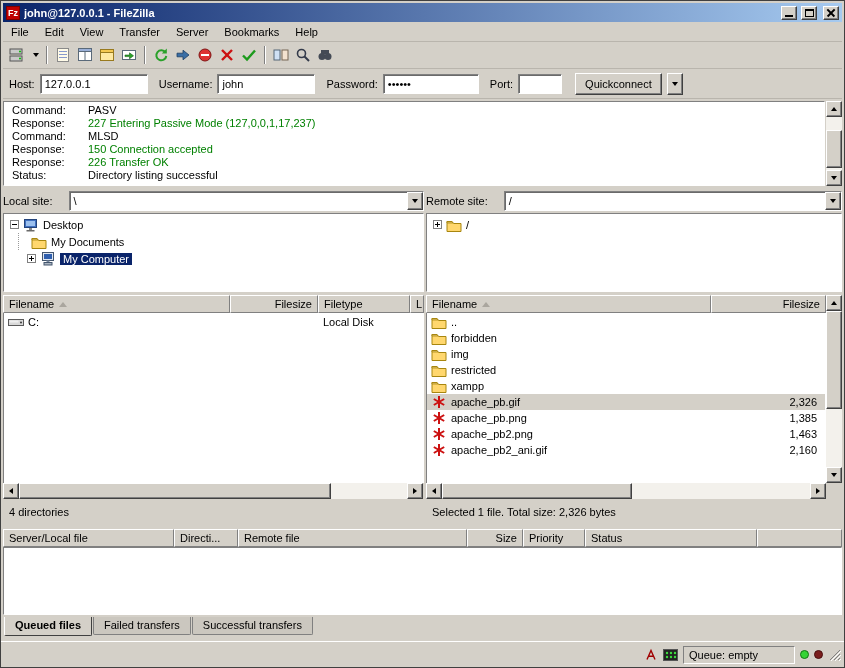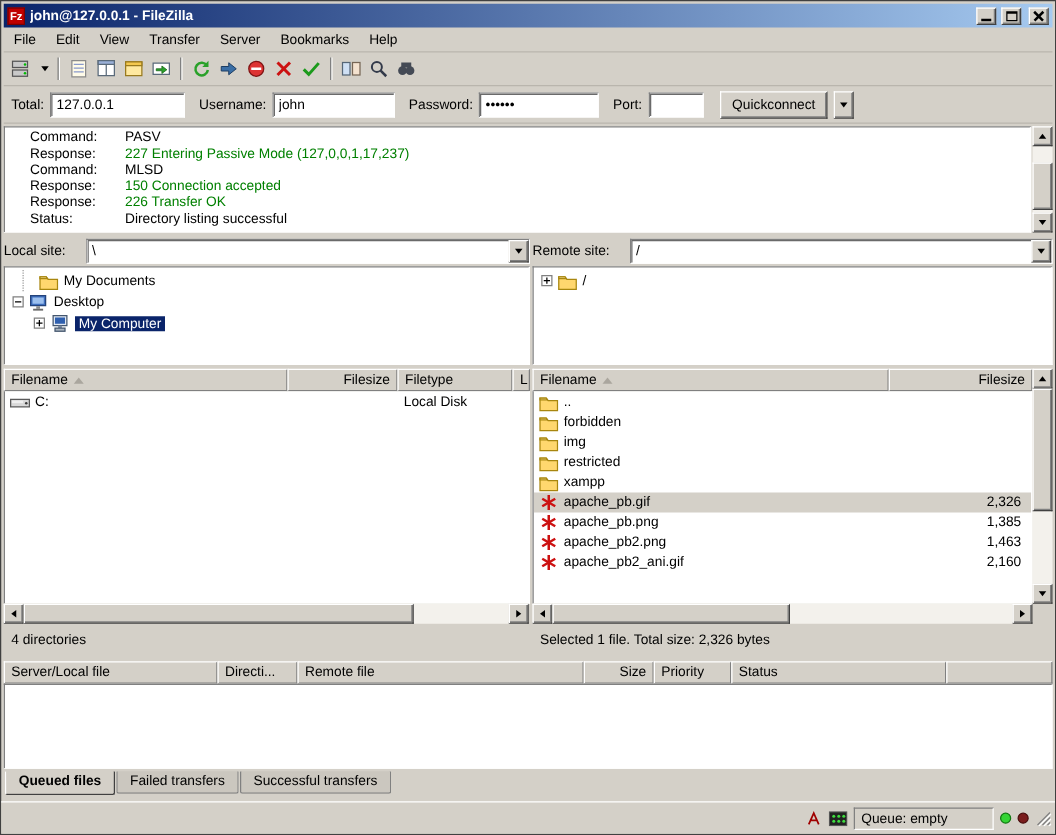--- a/index.html
+++ b/index.html
@@ -31,21 +31,21 @@
   .tbi { width:22px; height:20px; display:flex; align-items:center; justify-content:center; flex:none; }
   .tb-dd { width:13px; height:20px; display:flex; align-items:center; justify-content:center; flex:none; }
   .tb-sep { width:0; height:18px; border-left:1px solid #808080; border-right:1px solid #fff; margin:0 4px; flex:none; }
   .arrow-down { width:0; height:0; border-left:3px solid transparent; border-right:3px solid transparent; border-top:4px solid #000; }
   .quickbar { position:absolute; left:2px; top:68px; right:2px; height:30px; display:flex; align-items:center; gap:5px; padding:0 6px; border-bottom:1px solid #b9b5ad; }
   .qb-label { white-space:nowrap; }
   .btn3d { height:22px; padding:0 9px; font:11px "Liberation Sans",sans-serif; }
   .qc-dd { width:16px; height:22px; display:flex; align-items:center; justify-content:center; }
 
   
-  .log { position:absolute; left:2px; top:100px; width:822px; height:85px; background:#fff; border:1px solid; border-color:#808080 #fff #fff #808080; padding:2px 20px; overflow:hidden; }
+  .log { position:absolute; left:2px; top:100px; width:822px; height:85px; background:#fff; border:1px solid; border-color:#808080 #fff #fff #808080; padding:2px 8px; overflow:hidden; }
   .log-line { display:flex; height:13px; line-height:13px; white-space:nowrap; }
   .log-label { width:76px; flex:none; }
   .c-green { color:#008000; }
 
   
   .vscroll,.hscroll { position:absolute; background:#f3f1ec; }
   .sb-btn { position:absolute; width:16px; height:16px; display:flex; align-items:center; justify-content:center; }
   .sb-thumb { position:absolute; }
   .tri-up { width:0;height:0;border-left:3px solid transparent;border-right:3px solid transparent;border-bottom:4px solid #000; }
   .tri-dn { width:0;height:0;border-left:3px solid transparent;border-right:3px solid transparent;border-top:4px solid #000; }
@@ -284,21 +284,21 @@
     <span class="tbi" title="synchronized-browsing">
       <svg width="16" height="16">
           <rect x="4" y="3" width="8" height="4" fill="#444a55"></rect>
           <circle cx="5" cy="9.5" r="3.5" fill="#444a55"></circle>
           <circle cx="11" cy="9.5" r="3.5" fill="#444a55"></circle>
         </svg>
     </span>
   </div>
 
   <div class="quickbar">
-    <span class="qb-label">Total:</span>
+    <span class="qb-label">Host:</span>
     <input class="field" style="width: 108px;" value="127.0.0.1">
     <span class="qb-label" style="margin-left:6px">Username:</span>
     <input class="field" style="width: 98px;" value="john">
     <span class="qb-label" style="margin-left:6px">Password:</span>
     <input class="field" style="width: 96px;" value="••••••">
     <span class="qb-label" style="margin-left:6px">Port:</span>
     <input class="field" style="width: 44px;" value="">
     <button class="btn3d raised" style="margin-left:8px">Quickconnect</button>
     <span class="qc-dd raised">
         <span class="arrow-down"></span>
@@ -354,33 +354,33 @@
     <span>Remote site:</span>
     <span class="combo">
       <span class="combo-value">/</span>
       <span class="combo-btn raised">
           <span class="arrow-down"></span>
         </span>
     </span>
   </div>
 
   <div class="tree" id="tree-left">
+    <div class="tree-row" style="padding-left:6px">
+      <span class="expander"></span>
+      <svg class="ic" width="16" height="16">
+          <use href="#i-desktop"></use>
+        </svg>
+      <span>Desktop</span>
+    </div>
     <div class="tree-row">
       <span class="treeline"></span>
       <svg class="ic" width="16" height="16">
           <use href="#i-folder"></use>
         </svg>
       <span>My Documents</span>
-    </div>
-    <div class="tree-row" style="padding-left:6px">
-      <span class="expander"></span>
-      <svg class="ic" width="16" height="16">
-          <use href="#i-desktop"></use>
-        </svg>
-      <span>Desktop</span>
     </div>
     <div class="tree-row" style="padding-left:23px">
       <span class="expander plus"></span>
       <svg class="ic" width="16" height="16">
           <use href="#i-computer"></use>
         </svg>
       <span class="sel-navy">My Computer</span>
     </div>
   </div>
 

